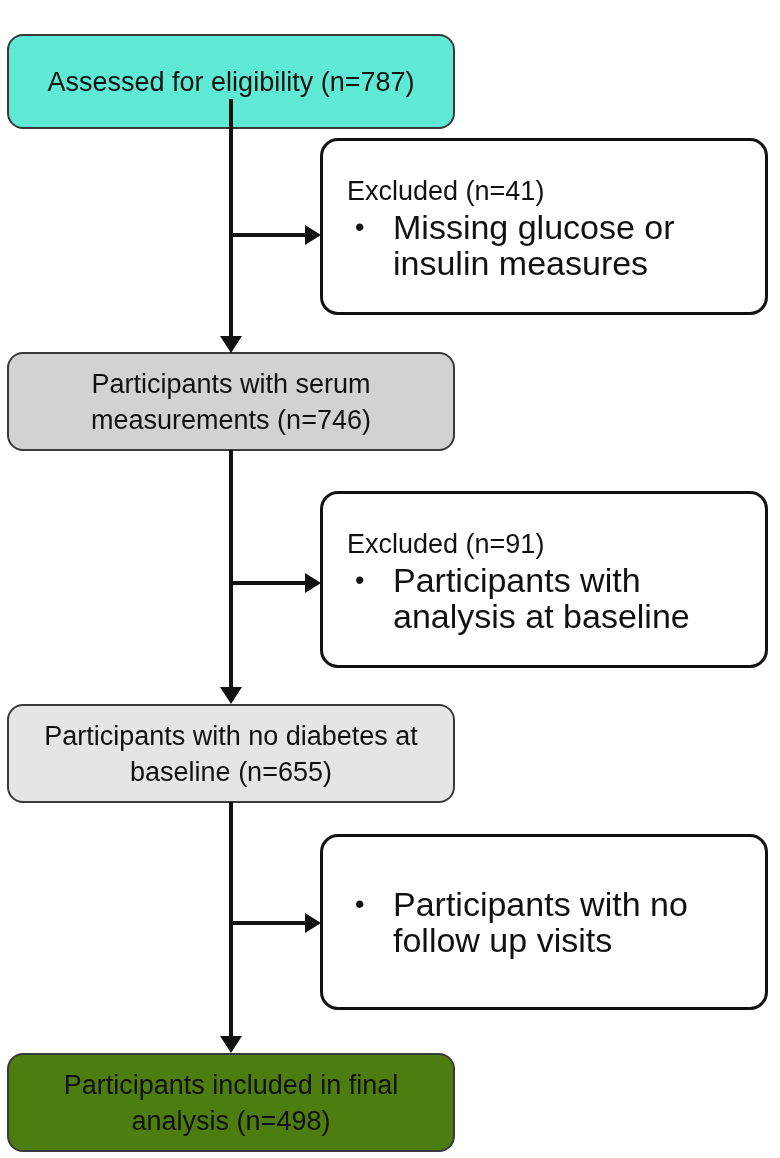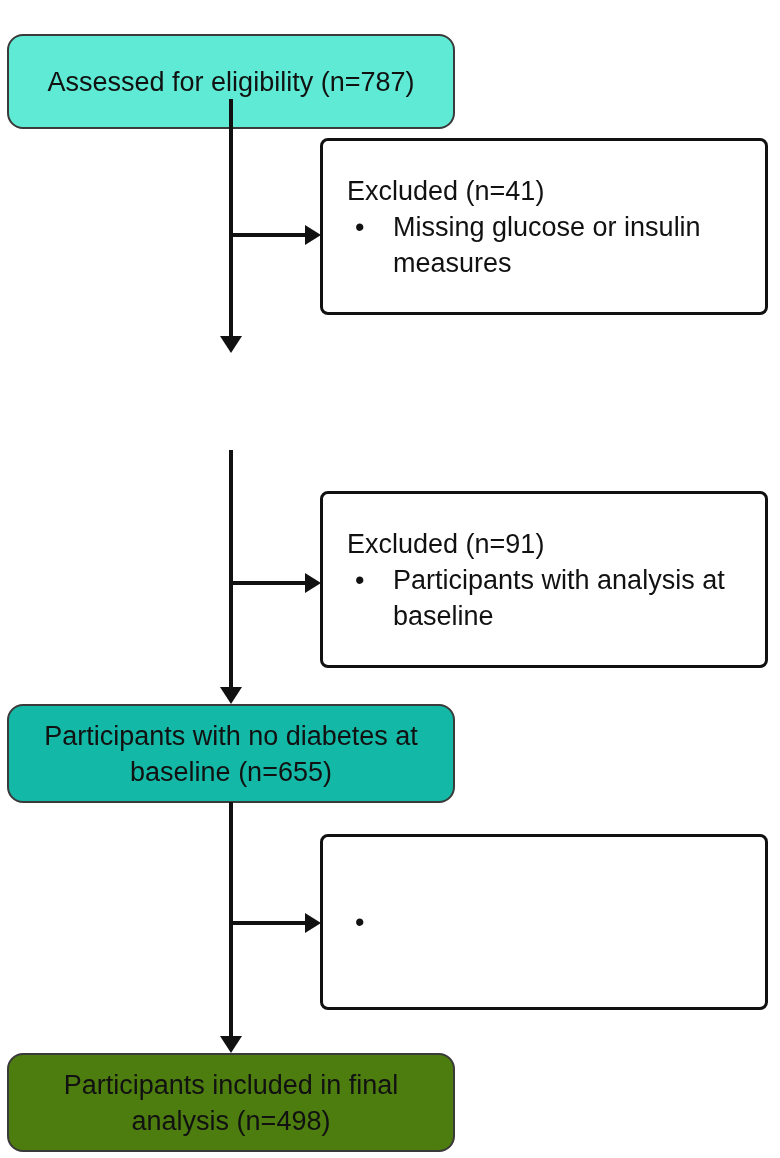--- a/index.html
+++ b/index.html
@@ -31,33 +31,33 @@
     padding: 0 14px;
   }
   .node-label {
     font-size: 27px;
     line-height: 36px;
     font-weight: 400;
     color: #111111;
   }
   .n1 { top: 6px;    height: 95px; background: #5eead4; margin-top: 28px; }
   .n2 { top: 352px;  height: 99px; background: #d2d2d2; }
-  .n3 { top: 704px;  height: 99px; background: #14b8a6; }
+  .n3 { top: 704px;  height: 99px; background: #e5e5e5; }
   .n4 { top: 1053px; height: 99px; background: #4d7c0f; }
   .n2 .node-label, .n3 .node-label, .n4 .node-label { max-width: 420px; }
   .n2 .node-label { max-width: 340px; }
   
   .excl {
     position: absolute;
     left: 320px;
     width: 448px;
     box-sizing: border-box;
     background: #ffffff;
     border: 3px solid #111111;
-    border-radius: 8px;
+    border-radius: 18px;
     display: flex;
     flex-direction: column;
     justify-content: center;
     padding: 0 16px 0 24px;
   }
   .e1 { top: 138px; height: 177px; }
   .e2 { top: 491px; height: 177px; }
   .e3 { top: 834px; height: 176px; }
   .excl-heading {
     font-size: 27px;
@@ -70,21 +70,21 @@
   }
   .bullet {
     width: 46px;
     flex: 0 0 46px;
     font-size: 27px;
     line-height: 36px;
     padding-left: 8px;
     box-sizing: border-box;
   }
   .bullet-text {
-    font-size: 27px;
+    font-size: 34px;
     line-height: 36px;
     width: 340px;
   }
   
   .vline {
     position: absolute;
     left: 229px;
     width: 4px;
     background: #111111;
   }
@@ -125,20 +125,23 @@
   .r3 { top: 913px; }
 </style>
 </head>
 <body>
 
 <div class="canvas">
 
   <div class="node n1">
     <span class="node-label">Assessed for eligibility (n=787)</span>
   </div>
+  <div class="node n2">
+    <span class="node-label">Participants with serum measurements (n=746)</span>
+  </div>
   <div class="node n3">
     <span class="node-label">Participants with no diabetes at baseline (n=655)</span>
   </div>
   <div class="node n4">
     <span class="node-label">Participants included in final analysis (n=498)</span>
   </div>
 
   <div class="excl e1">
     <div class="excl-heading">Excluded (n=41)</div>
     <div class="excl-bullet-row">
@@ -149,20 +152,21 @@
   <div class="excl e2">
     <div class="excl-heading">Excluded (n=91)</div>
     <div class="excl-bullet-row">
       <span class="bullet">•</span>
       <span class="bullet-text">Participants with analysis at baseline</span>
     </div>
   </div>
   <div class="excl e3">
     <div class="excl-bullet-row">
       <span class="bullet">•</span>
+      <span class="bullet-text">Participants with no follow up visits</span>
     </div>
   </div>
 
   <div class="vline v1"></div>
   <div class="arrow-down a1"></div>
   <div class="hline h1"></div>
   <div class="arrow-right r1"></div>
 
   <div class="vline v2"></div>
   <div class="arrow-down a2"></div>

